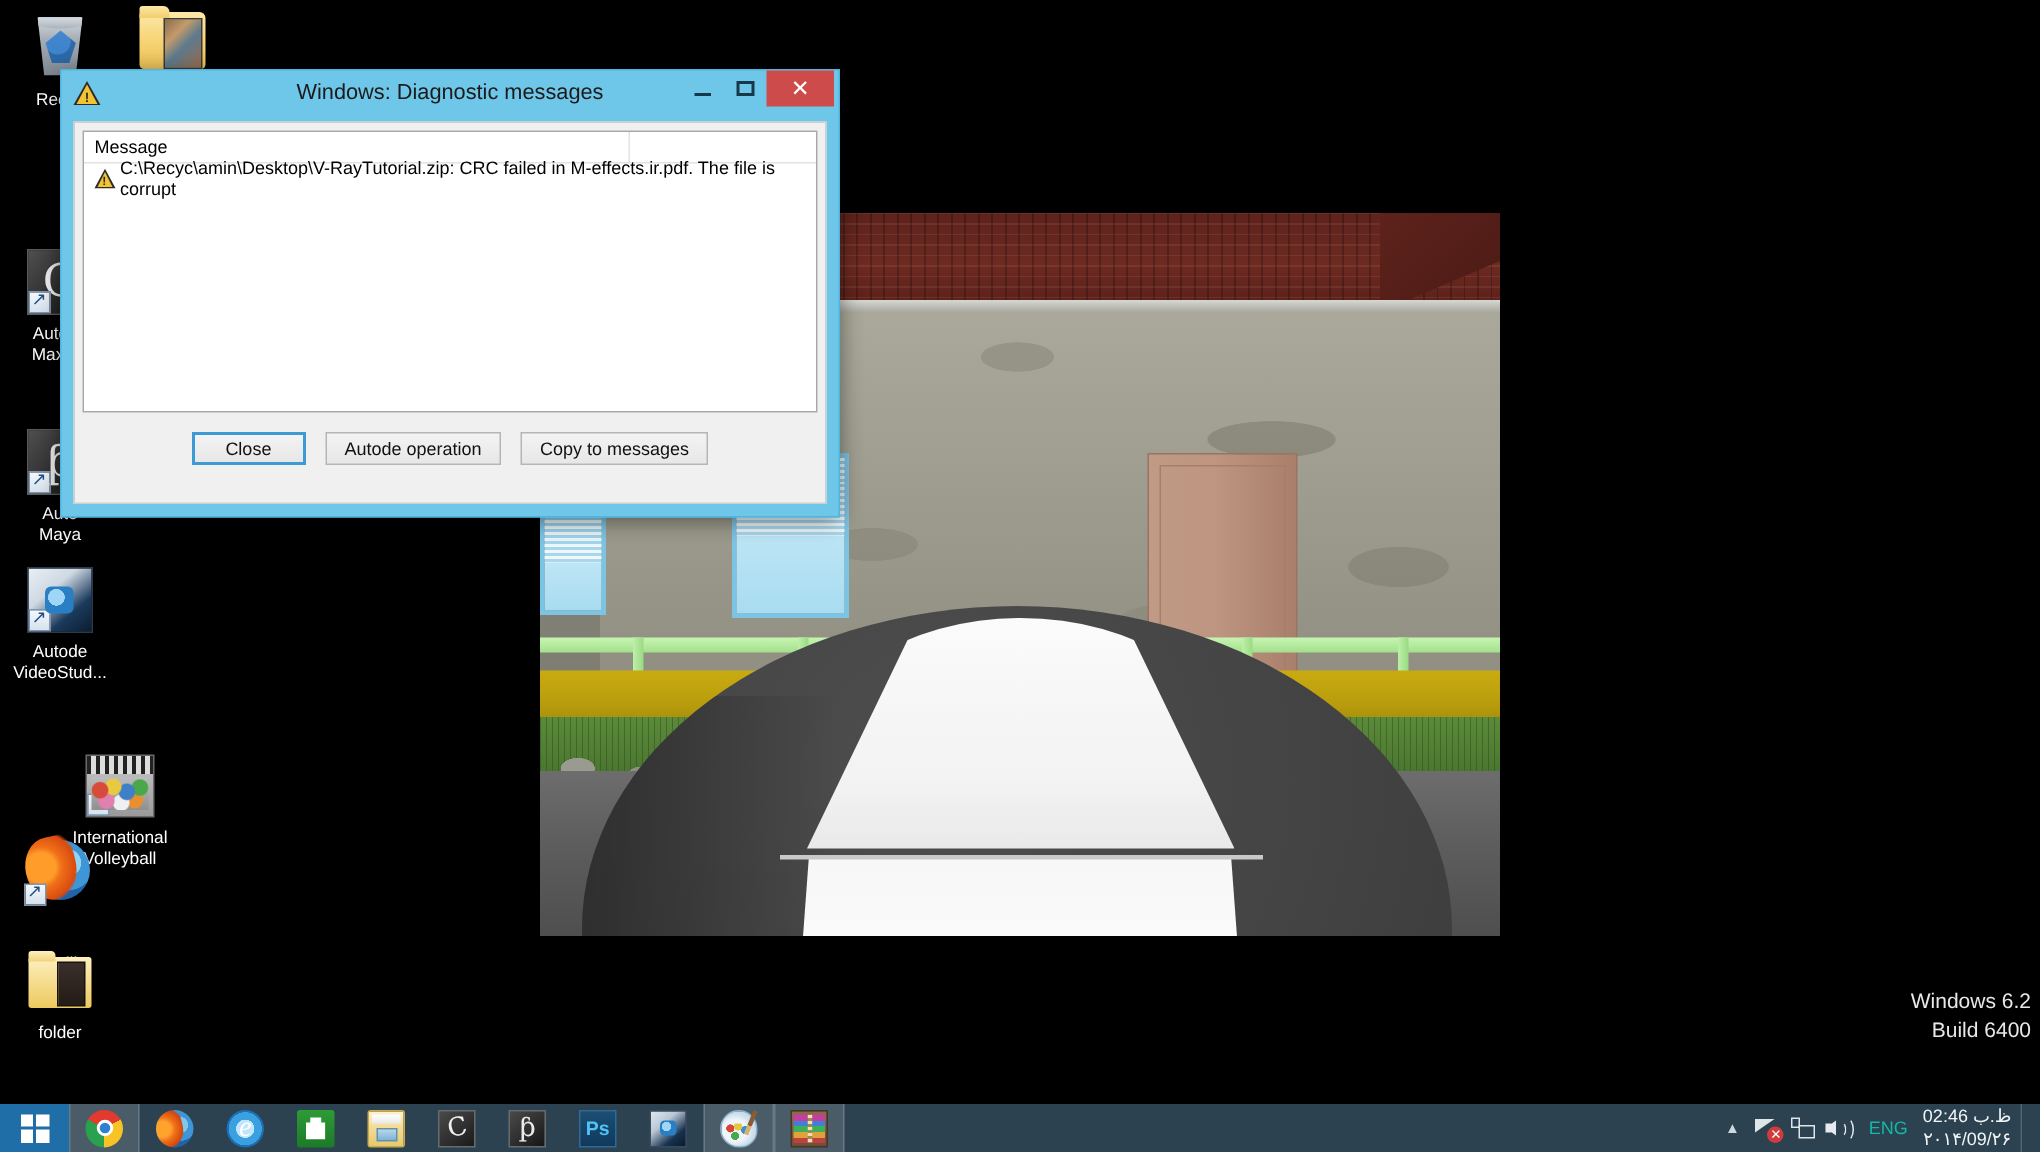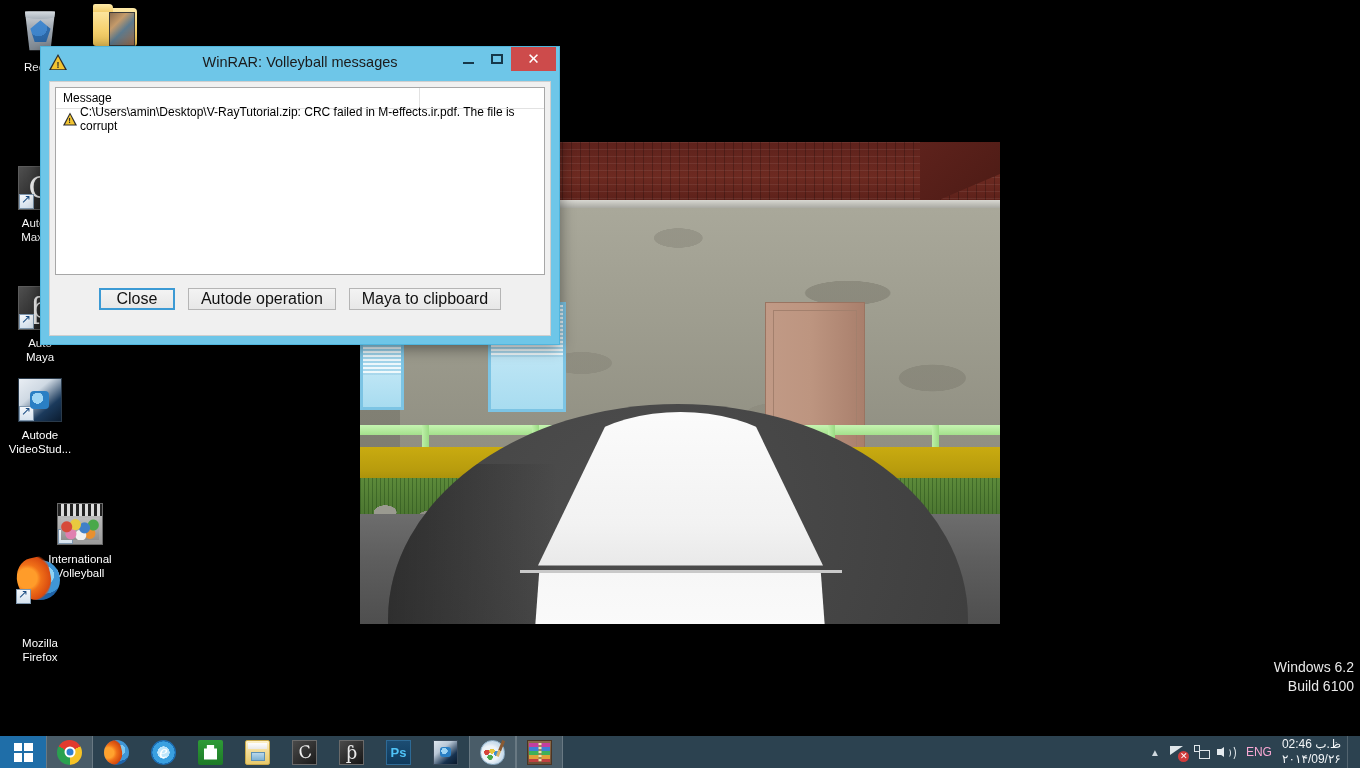--- a/index.html
+++ b/index.html
@@ -467,21 +467,21 @@
     position: absolute;
     left: 0; right: 0; top: 198px;
     height: 38px;
     display: flex; justify-content: center; align-items: center;
     gap: 13px;
   }
   .dlg-btn {
     height: 22px;
     min-width: 74px;
     padding: 0 12px;
-    font-size: 16px;
+    font-size: 12px;
     font-family: "Liberation Sans", sans-serif;
     background: linear-gradient(180deg,#f3f3f3,#e7e7e7);
     border: 1px solid #b5b5b5;
     color: #111;
     cursor: default;
     box-sizing: border-box;
   }
   .dlg-btn.default {
     border: 2px solid #3c9ad4;
     min-width: 76px;
@@ -752,21 +752,21 @@
   }
   .ico-volume .wave {
     position: absolute; border: 1.4px solid #e4eaee;
     border-left-color: transparent; border-top-color: transparent;
     border-bottom-color: transparent;
     border-radius: 50%;
   }
   .ico-volume .w1 { left: 7px; top: 3px; width: 5px; height: 8px; }
   .ico-volume .w2 { left: 9px; top: 0px; width: 8px; height: 14px; }
   .tray-lang {
-    padding: 0 8px; font-size: 12px; color: #f9a8d4;
+    padding: 0 8px; font-size: 12px; color: #14b8a6;
   }
   #clock {
     text-align: center;
     line-height: 15px;
     padding: 0 6px 0 2px;
     font-size: 12px;
     color: #f2f5f7;
   }
   #show-desktop {
     width: 6px; height: 32px;
@@ -880,64 +880,72 @@
 
     <div class="desk-icon" style="left:3px; top:528px; white-space:pre;">
       <div class="glyph ico-firefox">
         <div class="globe"></div><div class="fox"></div>
         <span class="shortcut-arrow"></span>
       </div>
       <span class="label">Mozilla
 Firefox</span>
     </div>
 
+    <div class="desk-icon" style="left:3px; top:630px;">
+      <div class="glyph ico-plainfolder">
+        <div class="b"></div>
+          <div class="t"></div>
+          <div class="sheet"></div>
+      </div>
+      <span class="label">folder</span>
+    </div>
 
     <div id="watermark">
       <div>Windows 6.2</div>
-      <div>Build 6100</div>
+      <div>Build 6400</div>
     </div>
   </div>
 
   <div id="dialog">
 
     <div id="titlebar">
       <div class="tb-icon">
         <div class="warn-tri">
             <span class="warn-bang">!</span>
           </div>
       </div>
-      <div class="tb-title">WinRAR: Volleyball messages</div>
+      <div class="tb-title">Windows: Diagnostic messages</div>
       <div class="tb-buttons">
         <div class="tb-btn min"></div>
         <div class="tb-btn max"></div>
         <div class="tb-btn close">✕</div>
       </div>
     </div>
 
     <div id="dlg-body">
 
       <div id="msg-list">
         <div id="msg-head">
           <div class="col col-message">Message</div>
           <div class="col col-extra"></div>
         </div>
         <div class="msg-row">
           <div class="row-icon">
             <div class="warn-tri">
                 <span class="warn-bang">!</span>
               </div>
           </div>
-          <span>C:\Users\amin\Desktop\V-RayTutorial.zip: CRC failed in M-effects.ir.pdf. The file is corrupt</span>
+          <span>C:\Recyc\amin\Desktop\V-RayTutorial.zip: CRC failed in M-effects.ir.pdf. The file is corrupt</span>
         </div>
       </div>
 
       <div id="dlg-buttons">
         <button class="dlg-btn default">Close</button>
         <button class="dlg-btn">Autode operation</button>
-        <button class="dlg-btn">Maya to clipboard</button>
+        <button class="dlg-btn">Copy to messages</button>
       </div>
 
 
     </div>
   </div>
 
   <div id="taskbar">
 
     <div id="start-button">
       <div class="win-logo">

